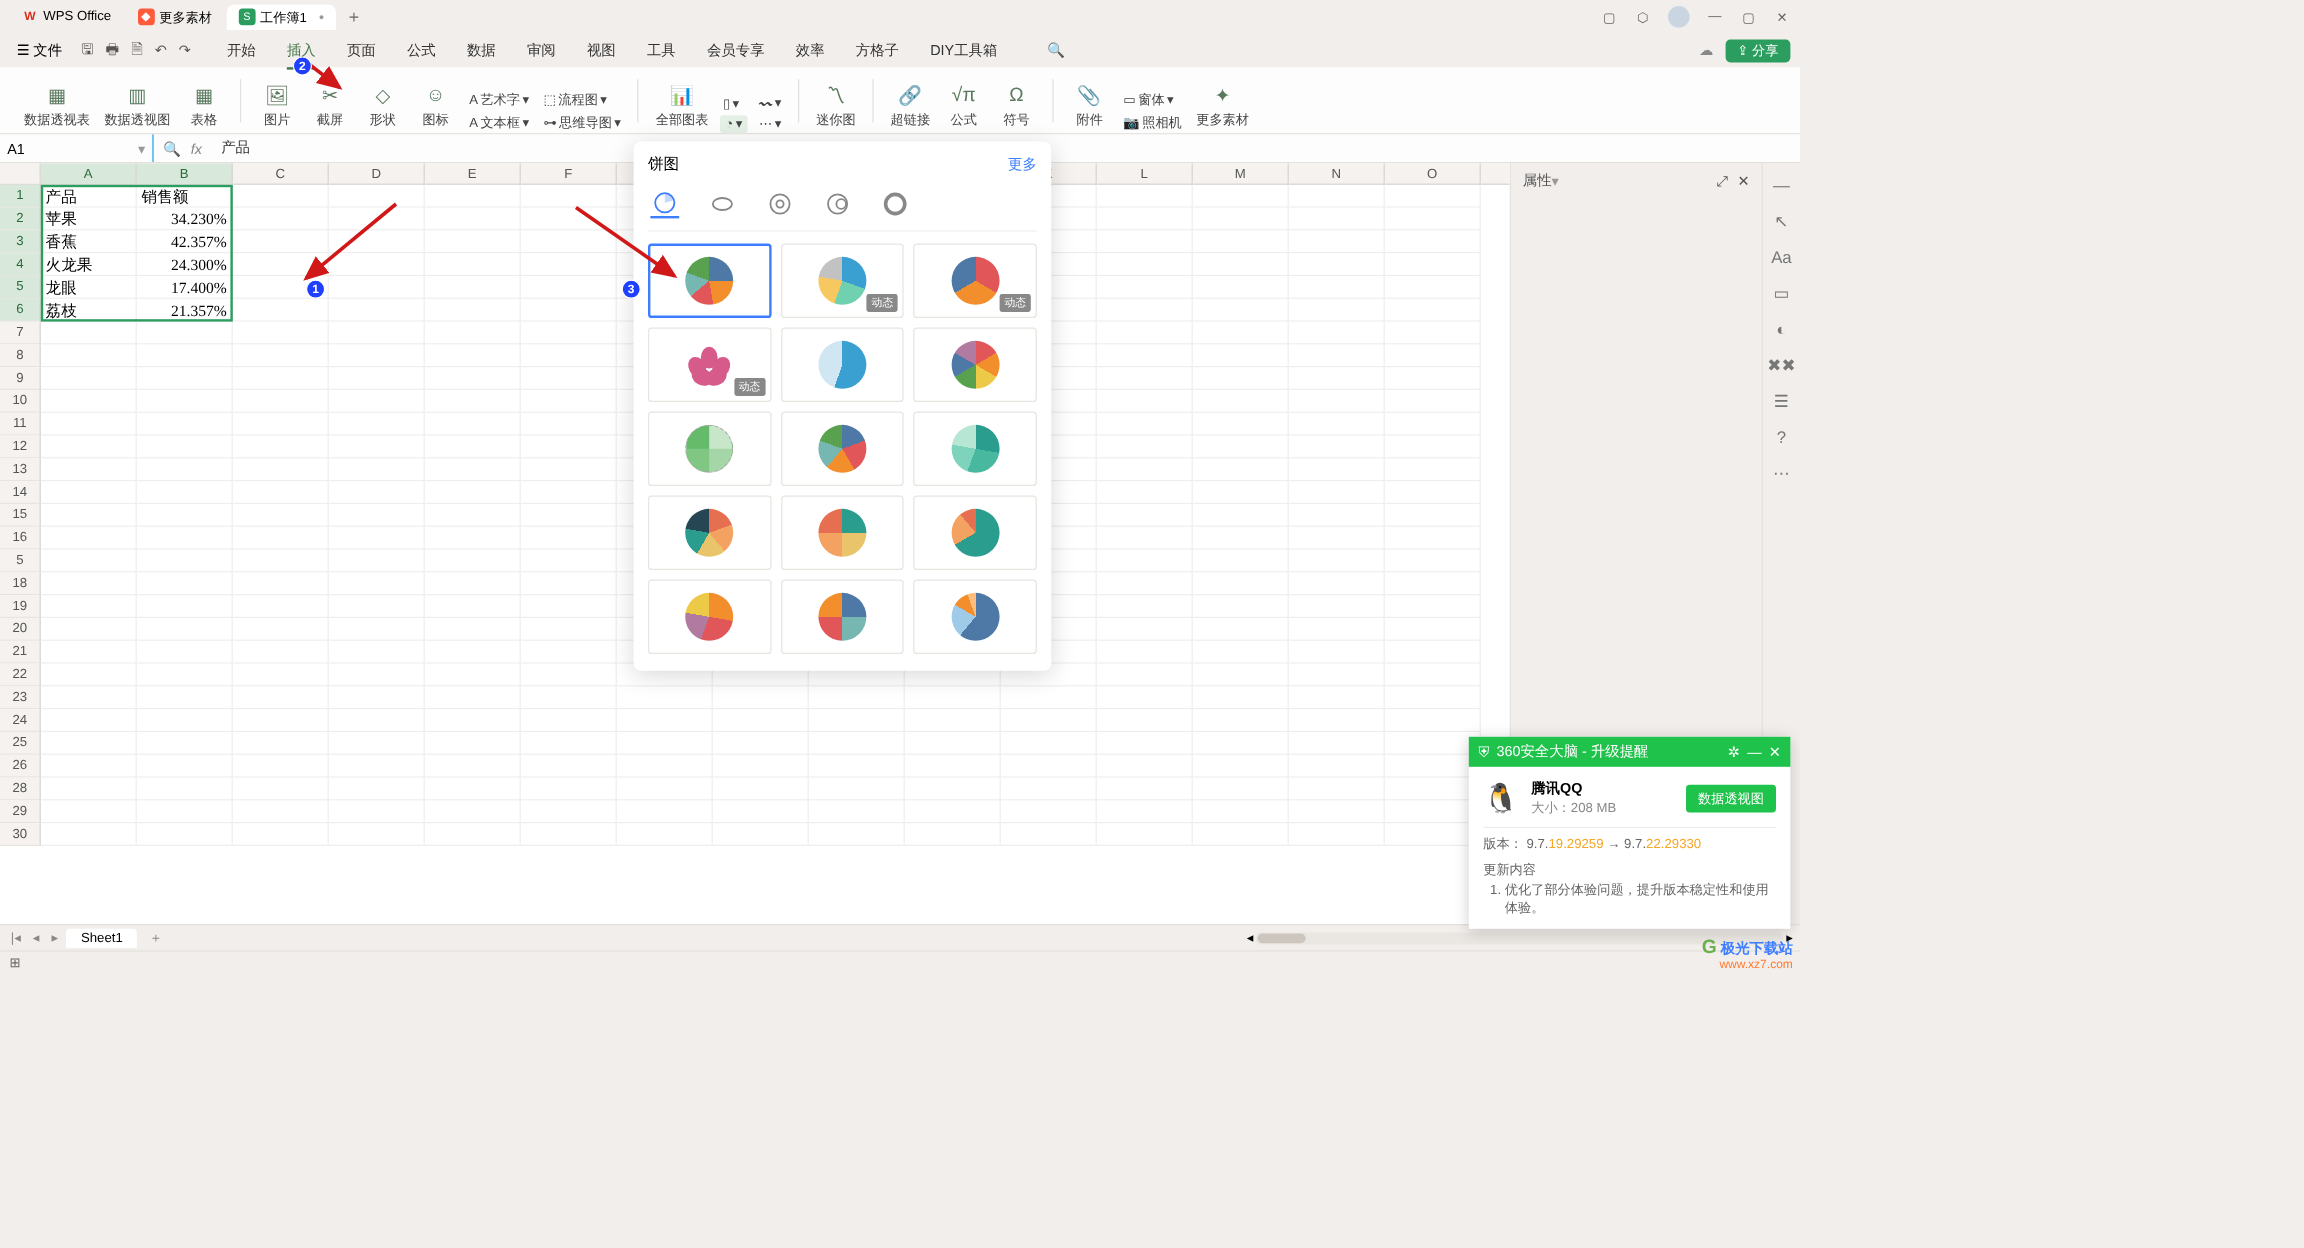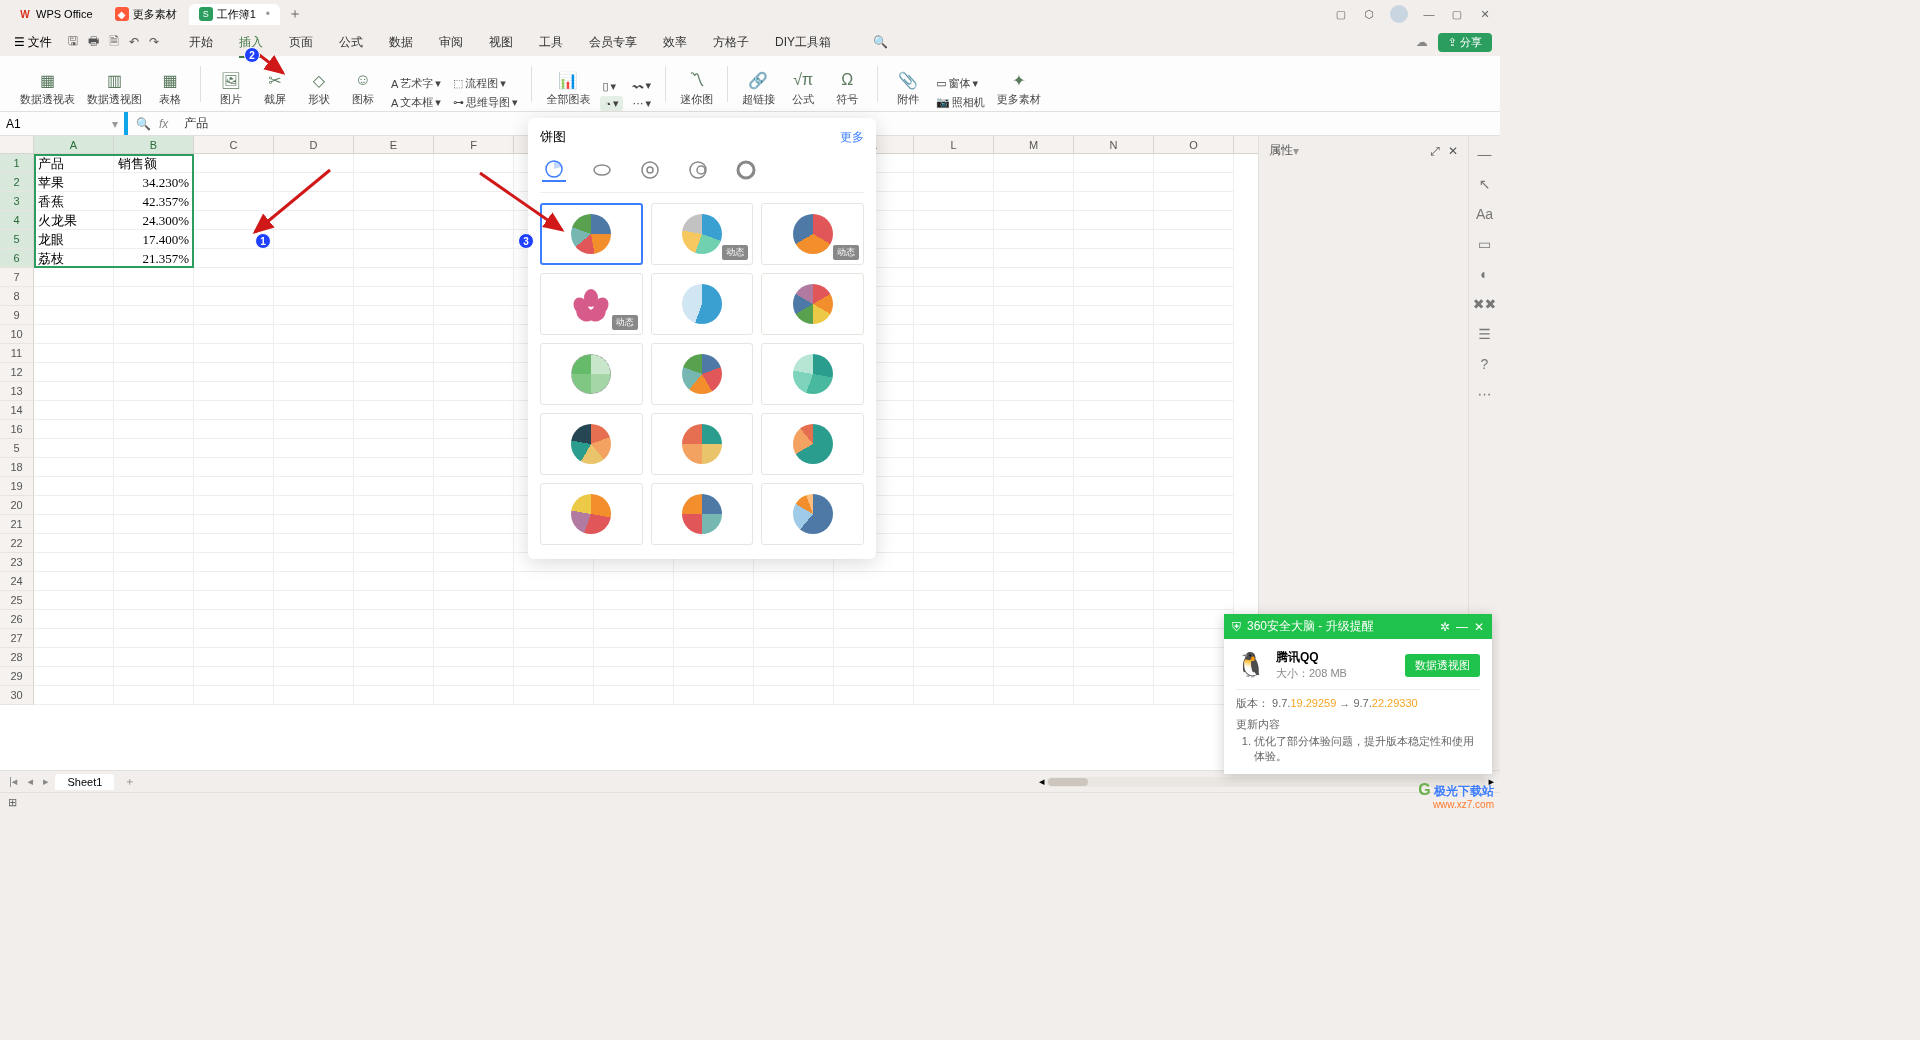--- a/index.html
+++ b/index.html
@@ -31,21 +31,21 @@
 .ribbon { height: 56px; background: #fdfdfd; display: flex; align-items: center; padding: 0 10px; font-size: 11px; color: #444; border-bottom: 1px solid #e3dfda; }
 .ribbon-group { display: flex; align-items: flex-end; gap: 8px; padding: 0 8px; height: 100%; }
 .ribbon-sep { width: 1px; height: 36px; background: #e3dfda; margin: 0 4px; }
 .ribbon-btn { display: flex; flex-direction: column; align-items: center; gap: 2px; cursor: pointer; padding: 4px 2px; min-width: 36px; }
 .ribbon-btn .ricon { height: 20px; display: flex; align-items: center; justify-content: center; color: #5a7a5f; font-size: 16px; }
 .ribbon-mini { display: flex; flex-direction: column; gap: 2px; }
 .ribbon-mini-row { display: flex; align-items: center; gap: 2px; font-size: 11px; cursor: pointer; padding: 1px 2px; }
 
 
 .formulabar { height: 24px; background: #fdfdfd; display: flex; align-items: center; border-bottom: 1px solid #e3dfda; font-size: 12px; }
-.namebox { width: 128px; border-right: 4px solid #0ea5e9; padding: 0 6px; display: flex; align-items: center; justify-content: space-between; height: 100%; }
+.namebox { width: 128px; border-right: 1px solid #0ea5e9; padding: 0 6px; display: flex; align-items: center; justify-content: space-between; height: 100%; }
 .formula-icons { display: flex; align-items: center; gap: 8px; padding: 0 8px; color: #888; }
 .formula-input { flex: 1; padding: 0 8px; color: #333; }
 
 
 .main-area { position: relative; display: flex; height: calc(100% - 28px - 28px - 56px - 24px - 22px - 20px); }
 .sheet-area { flex: 1; position: relative; background: #fff; overflow: hidden; }
 .col-headers { display: flex; height: 18px; background: #f5f2ef; border-bottom: 1px solid #d8d4cf; font-size: 11px; }
 .corner { width: 34px; border-right: 1px solid #d8d4cf; background: #f5f2ef; }
 .col-h { border-right: 1px solid #d8d4cf; text-align: center; line-height: 18px; color: #555; }
 .col-h.sel { background: #d8e8db; color: #2a6b3a; }
@@ -558,20 +558,38 @@
           <div class="cell" style="width: 80px;"></div>
           <div class="cell" style="width: 80px;"></div>
           <div class="cell" style="width: 80px;"></div>
           <div class="cell" style="width: 80px;"></div>
           <div class="cell" style="width: 80px;"></div>
           <div class="cell" style="width: 80px;"></div>
           <div class="cell" style="width: 80px;"></div>
           <div class="cell" style="width: 80px;"></div>
         </div>
         <div class="row">
+          <div class="row-h">15</div>
+          <div class="cell" style="width: 80px;"></div>
+          <div class="cell" style="width: 80px;"></div>
+          <div class="cell" style="width: 80px;"></div>
+          <div class="cell" style="width: 80px;"></div>
+          <div class="cell" style="width: 80px;"></div>
+          <div class="cell" style="width: 80px;"></div>
+          <div class="cell" style="width: 80px;"></div>
+          <div class="cell" style="width: 80px;"></div>
+          <div class="cell" style="width: 80px;"></div>
+          <div class="cell" style="width: 80px;"></div>
+          <div class="cell" style="width: 80px;"></div>
+          <div class="cell" style="width: 80px;"></div>
+          <div class="cell" style="width: 80px;"></div>
+          <div class="cell" style="width: 80px;"></div>
+          <div class="cell" style="width: 80px;"></div>
+        </div>
+        <div class="row">
           <div class="row-h">16</div>
           <div class="cell" style="width: 80px;"></div>
           <div class="cell" style="width: 80px;"></div>
           <div class="cell" style="width: 80px;"></div>
           <div class="cell" style="width: 80px;"></div>
           <div class="cell" style="width: 80px;"></div>
           <div class="cell" style="width: 80px;"></div>
           <div class="cell" style="width: 80px;"></div>
           <div class="cell" style="width: 80px;"></div>
           <div class="cell" style="width: 80px;"></div>
@@ -739,38 +757,20 @@
           <div class="cell" style="width: 80px;"></div>
           <div class="cell" style="width: 80px;"></div>
           <div class="cell" style="width: 80px;"></div>
           <div class="cell" style="width: 80px;"></div>
           <div class="cell" style="width: 80px;"></div>
           <div class="cell" style="width: 80px;"></div>
           <div class="cell" style="width: 80px;"></div>
         </div>
         <div class="row">
           <div class="row-h">26</div>
-          <div class="cell" style="width: 80px;"></div>
-          <div class="cell" style="width: 80px;"></div>
-          <div class="cell" style="width: 80px;"></div>
-          <div class="cell" style="width: 80px;"></div>
-          <div class="cell" style="width: 80px;"></div>
-          <div class="cell" style="width: 80px;"></div>
-          <div class="cell" style="width: 80px;"></div>
-          <div class="cell" style="width: 80px;"></div>
-          <div class="cell" style="width: 80px;"></div>
-          <div class="cell" style="width: 80px;"></div>
-          <div class="cell" style="width: 80px;"></div>
-          <div class="cell" style="width: 80px;"></div>
-          <div class="cell" style="width: 80px;"></div>
-          <div class="cell" style="width: 80px;"></div>
-          <div class="cell" style="width: 80px;"></div>
-        </div>
-        <div class="row">
-          <div class="row-h">27</div>
           <div class="cell" style="width: 80px;"></div>
           <div class="cell" style="width: 80px;"></div>
           <div class="cell" style="width: 80px;"></div>
           <div class="cell" style="width: 80px;"></div>
           <div class="cell" style="width: 80px;"></div>
           <div class="cell" style="width: 80px;"></div>
           <div class="cell" style="width: 80px;"></div>
           <div class="cell" style="width: 80px;"></div>
           <div class="cell" style="width: 80px;"></div>
           <div class="cell" style="width: 80px;"></div>

